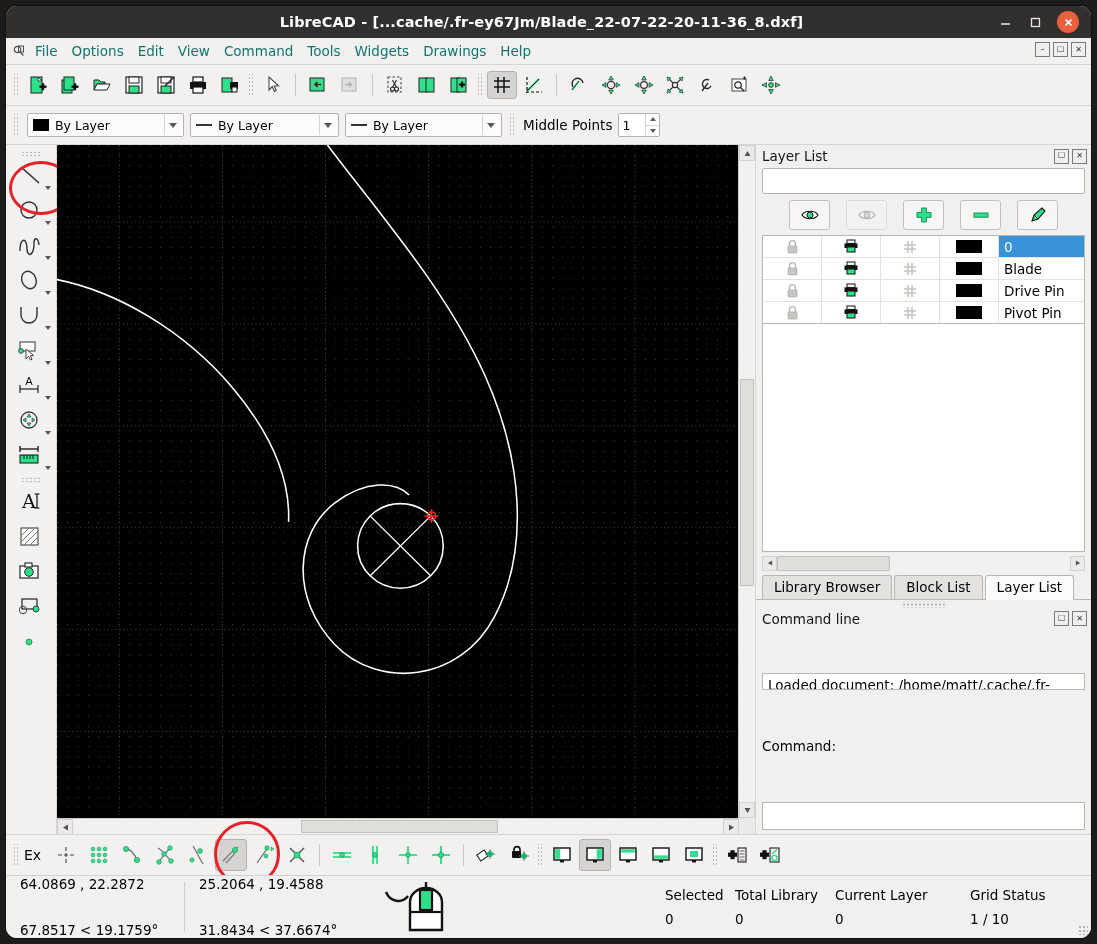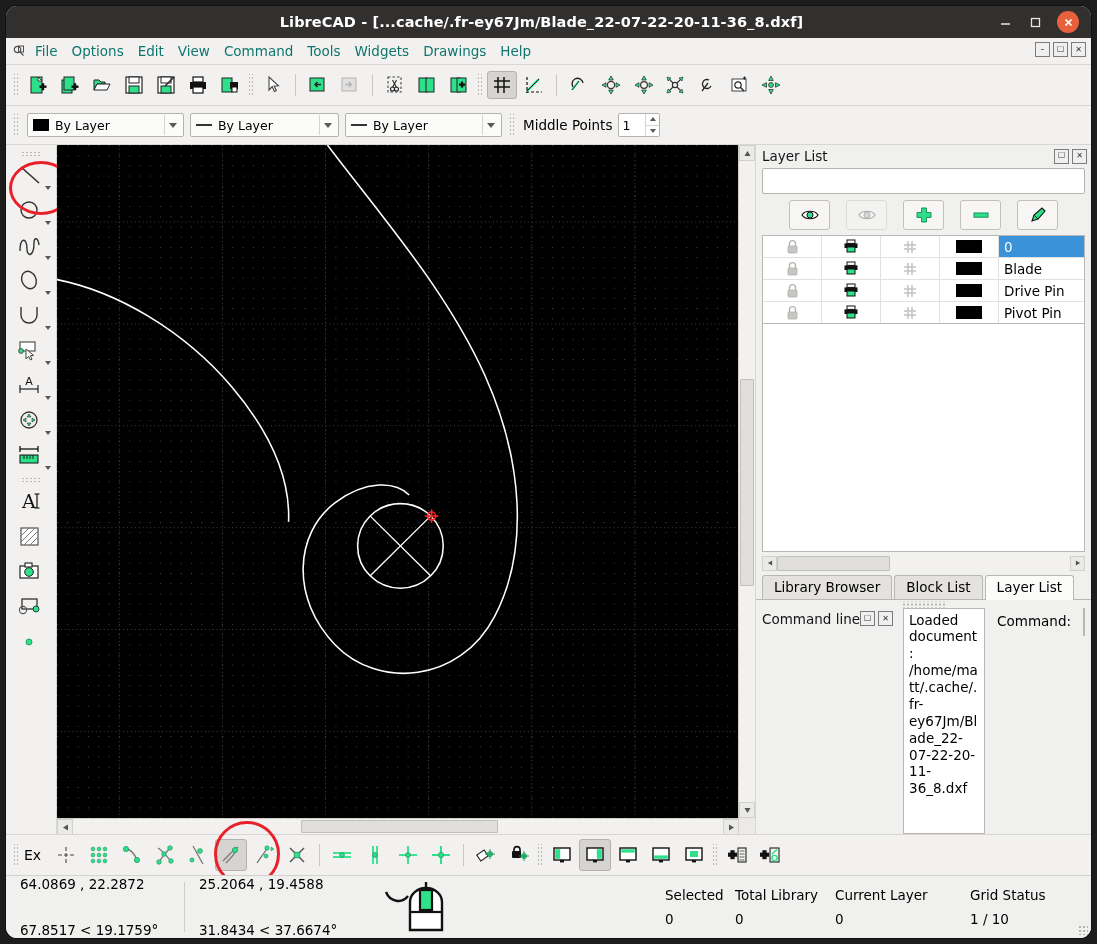--- a/index.html
+++ b/index.html
@@ -136,21 +136,21 @@
   .layerblank{flex:1;background:#fff;margin:0 6px;border:1px solid #b9b7b4;border-top:0;min-height:10px;}
   .layerhscroll{margin:4px 6px 0;height:15px;display:flex;}
   .tabs{display:flex;align-items:flex-end;padding:4px 6px 0;gap:2px;height:24px;flex:0 0 24px;
     border-bottom:1px solid #b9b7b4;}
   .tab{padding:3px 11px 4px;font-size:13.5px;background:#e4e2df;border:1px solid #b9b7b4;
     border-bottom:0;border-radius:3px 3px 0 0;white-space:nowrap;}
   .tab.active{background:#fbfbfa;position:relative;top:1px;padding-bottom:5px;}
   .dockgrip{height:7px;
     background-image:radial-gradient(circle,#bcbab7 1px,transparent 1px);
     background-size:4px 4px;background-position:center;width:46px;margin:1px auto 0;}
-  .cmdwrap{flex:1;display:flex;flex-direction:row;min-height:0;}
+  .cmdwrap{flex:1;display:flex;flex-direction:column;min-height:0;gap:43px;}
   .cmdlog{flex:1;margin:0 6px;border:1px solid #b9b7b4;background:#fff;padding:3px 5px;
     font-size:13.5px;line-height:1.25;overflow:hidden;word-break:break-word;}
   .cmdprompt{height:26px;display:flex;align-items:center;padding:0 6px;font-size:13.5px;}
   .cmdinput{height:26px;margin:0 6px 4px;border:1px solid #b9b7b4;background:#fff;}
 
   
   .snapbar{height:40px;flex:0 0 40px;background:#f2f1f0;border-top:1px solid #d8d6d3;
     display:flex;align-items:center;padding:0 6px;gap:1px;position:relative;}
   .sbtn{width:30px;height:30px;display:flex;align-items:center;justify-content:center;
     border:1px solid transparent;border-radius:3px;}

